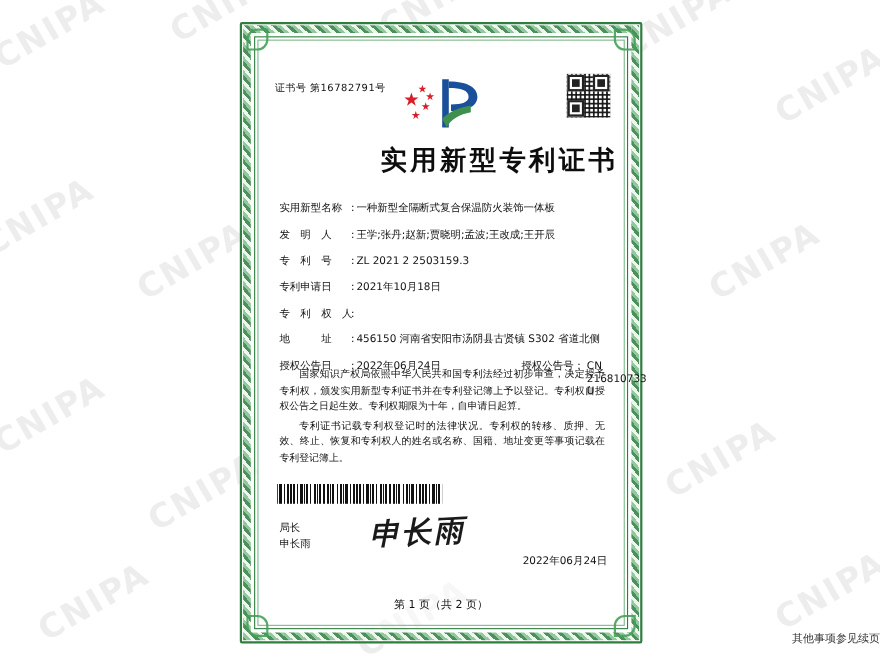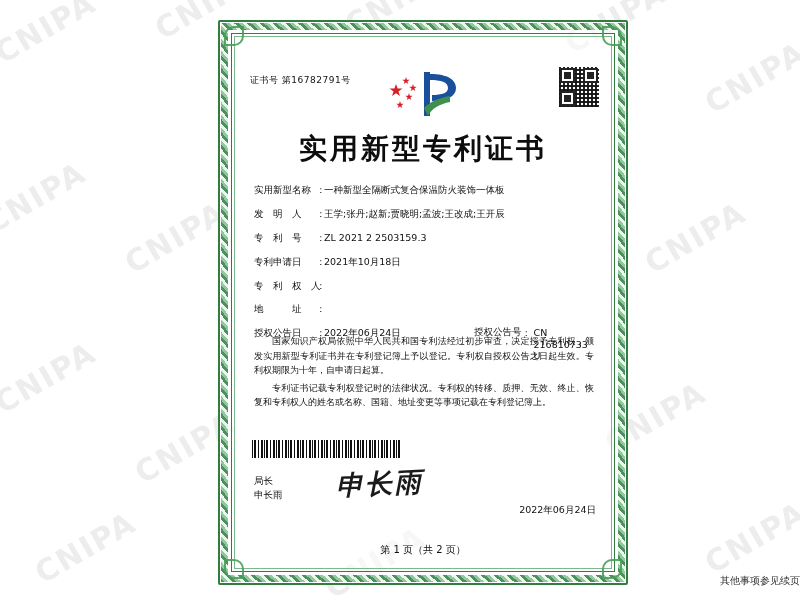--- a/index.html
+++ b/index.html
@@ -29,21 +29,21 @@
     letter-spacing: 2px;
     transform: rotate(-30deg);
     user-select: none;
     white-space: nowrap;
   }
 
   #cert {
     position: absolute;
     left: 218px;
     top: 20px;
-    width: 410px;
+    width: 366px;
     height: 565px;
     background: rgba(255,255,255,0.55);
   }
 
   
   #cert .border-outer {
     position: absolute;
     inset: 0;
     border: 2px solid #2f7d3f;
     border-radius: 2px;
@@ -147,23 +147,23 @@
     top: 26px;
     transform: translateX(-50%);
     width: 86px;
     height: 52px;
   }
 
   .title {
     position: absolute;
     left: 0; right: 0;
     top: 88px;
-    text-align: center;
+    text-align: right;
     font-family: "DejaVu Serif", "Liberation Serif", serif;
-    font-size: 28px;
+    font-size: 24px;
     font-weight: bold;
     letter-spacing: 3px;
     color: #0d0d0d;
   }
 
   
   .fields {
     position: absolute;
     left: 14px;
     right: 12px;
@@ -365,20 +365,21 @@
           <span class="colon">：</span>
           <span class="val">2021年10月18日</span>
         </div>
         <div class="row">
           <span class="lbl">专　利　权　人</span>
           <span class="colon">：</span>
         </div>
         <div class="row">
           <span class="lbl">地　　　址</span>
           <span class="colon">：</span>
+          <span class="val">456150 河南省安阳市汤阴县古贤镇 S302 省道北侧</span>
         </div>
         <div class="row two">
           <span class="lbl">授权公告日</span>
           <span class="colon">：</span>
           <span class="val">2022年06月24日</span>
           <span class="lbl2">授权公告号</span>
           <span class="colon">：</span>
           <span class="val2">CN 216810733 U</span>
         </div>
       </div>

